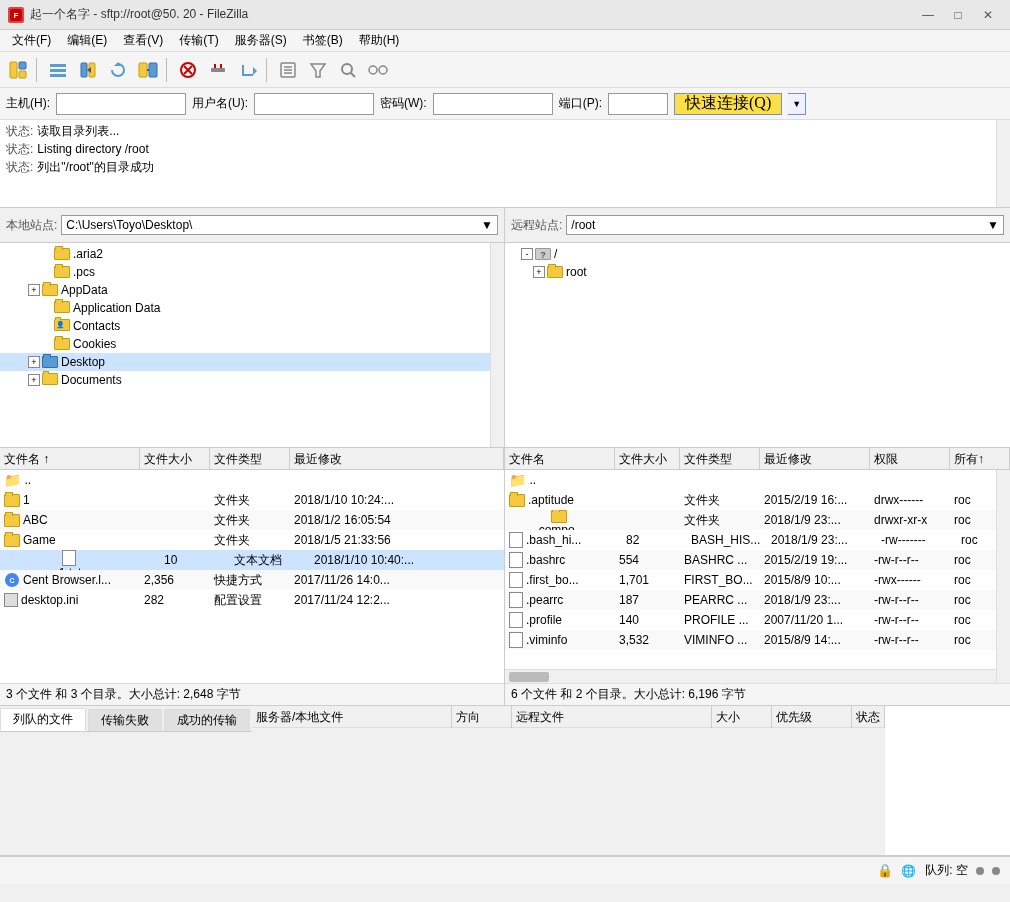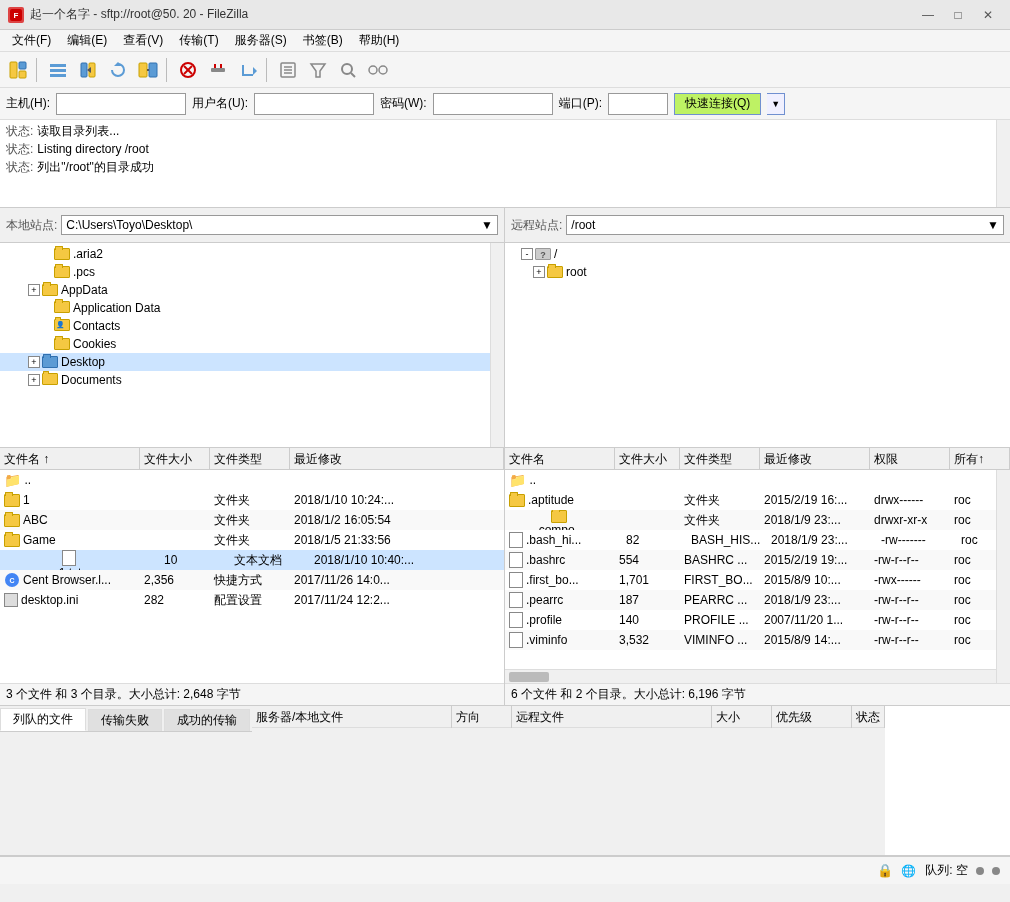--- a/index.html
+++ b/index.html
@@ -22,21 +22,21 @@
     .tb-separator { width: 4px; height: 24px; border-left: 1px solid #bbb; margin: 0 2px; }
 
     
     #quickbar { background: #f5f5f5; height: 32px; display: flex; align-items: center; padding: 2px 6px; border-bottom: 1px solid #ddd; gap: 6px; }
     .qb-label { font-size: 12px; color: #000; white-space: nowrap; }
     .qb-input { height: 22px; border: 1px solid #999; padding: 0 4px; font-size: 12px; background: white; }
     .qb-input-host { width: 130px; }
     .qb-input-user { width: 120px; }
     .qb-input-pass { width: 120px; }
     .qb-input-port { width: 60px; }
-    .qb-connect-btn { height: 22px; padding: 0 10px; background: #bef264; border: 1px solid #7090d0; cursor: pointer; font-size: 12px; color: #000; display: flex; align-items: center; gap: 4px; white-space: nowrap; }
+    .qb-connect-btn { height: 22px; padding: 0 10px; background: #fde047; border: 1px solid #7090d0; cursor: pointer; font-size: 16px; color: #000; display: flex; align-items: center; gap: 4px; white-space: nowrap; font-family: Liberation Serif, serif; }
     .qb-dropdown { width: 18px; height: 22px; border: 1px solid #7090d0; border-left: none; background: #f0f0ff; cursor: pointer; display: flex; align-items: center; justify-content: center; font-size: 9px; }
 
     
     #statusarea { background: white; height: 88px; border-bottom: 1px solid #ccc; padding: 2px 6px; overflow: hidden; position: relative; }
     .status-line { font-size: 12px; line-height: 18px; color: #000; }
     .status-line span.label { color: #555; margin-right: 4px; }
     #statusarea .scrollbar { position: absolute; right: 0; top: 0; bottom: 0; width: 14px; background: #f0f0f0; border-left: 1px solid #ddd; }
 
     
     #panels { display: flex; height: 240px; border-bottom: 1px solid #ccc; }

